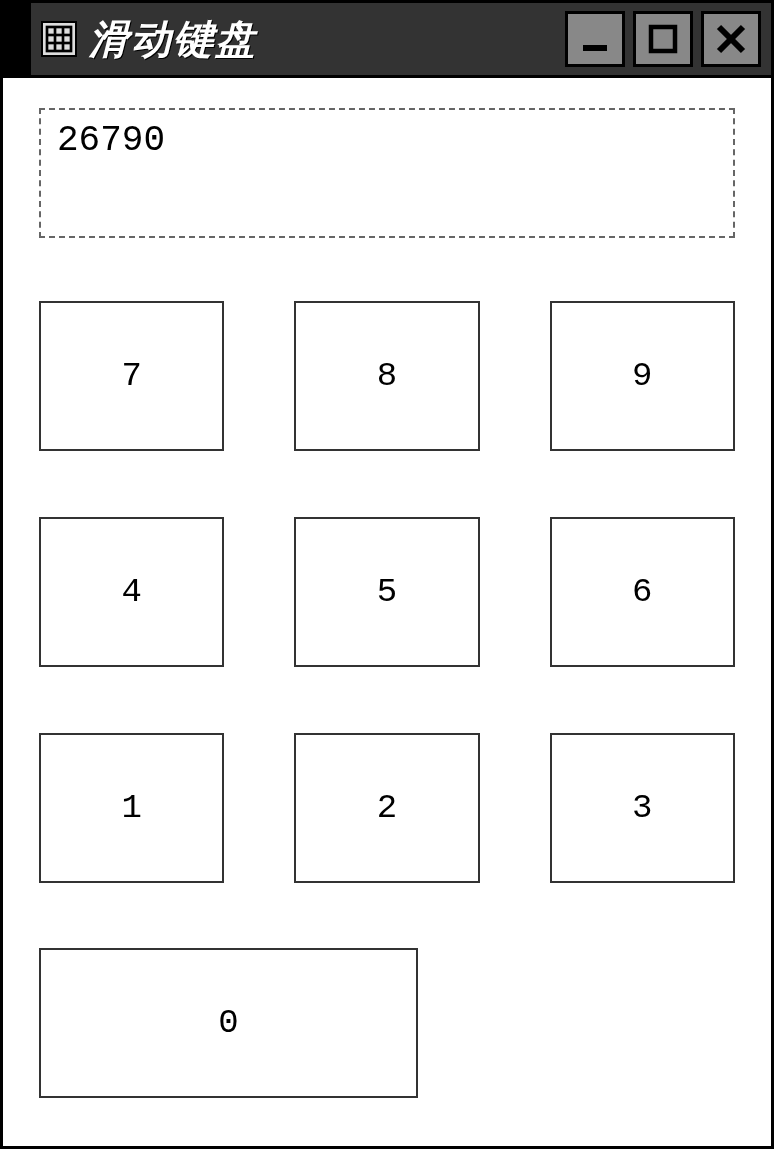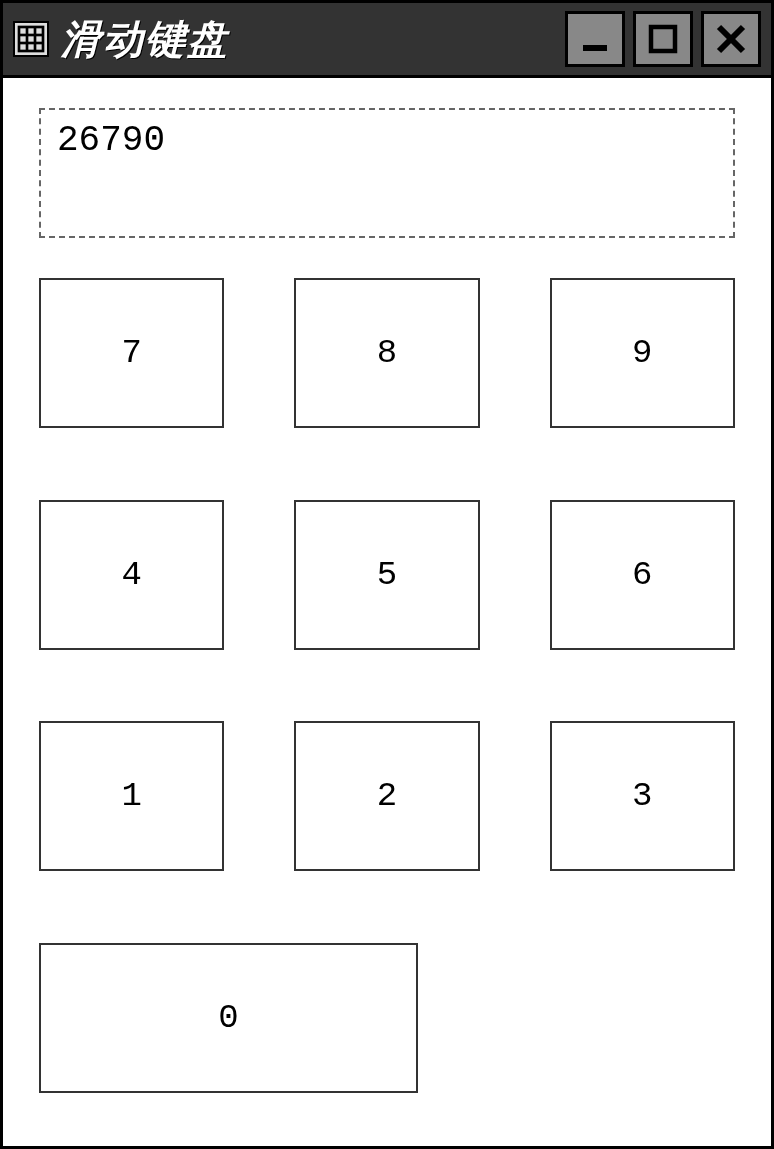--- a/index.html
+++ b/index.html
@@ -15,20 +15,21 @@
       display: flex;
       flex-direction: column;
     }
     .titlebar {
       background: #333;
       border: 3px solid #000;
       display: flex;
       align-items: center;
       height: 78px;
       padding: 0 10px;
+      margin-left: 28px;
     }
     .titlebar-icon {
       width: 36px;
       height: 36px;
       background: #ddd;
       border: 2px solid #000;
       margin-right: 12px;
       display: flex;
       align-items: center;
       justify-content: center;
@@ -65,20 +66,21 @@
       height: 36px;
     }
     .content {
       background: #fff;
       flex: 1;
       border: 3px solid #000;
       border-top: none;
       padding: 30px 36px 40px 36px;
       display: flex;
       flex-direction: column;
+      gap: 23px;
     }
     .display-box {
       border: 2px dashed #666;
       height: 130px;
       padding: 10px 16px;
       margin-bottom: 40px;
       font-size: 36px;
       font-family: "Courier New", monospace;
       color: #000;
       display: flex;

